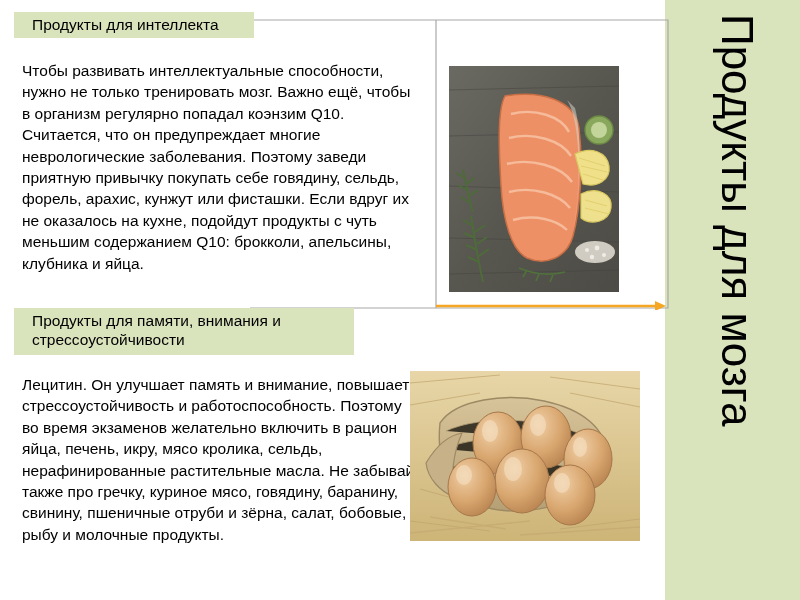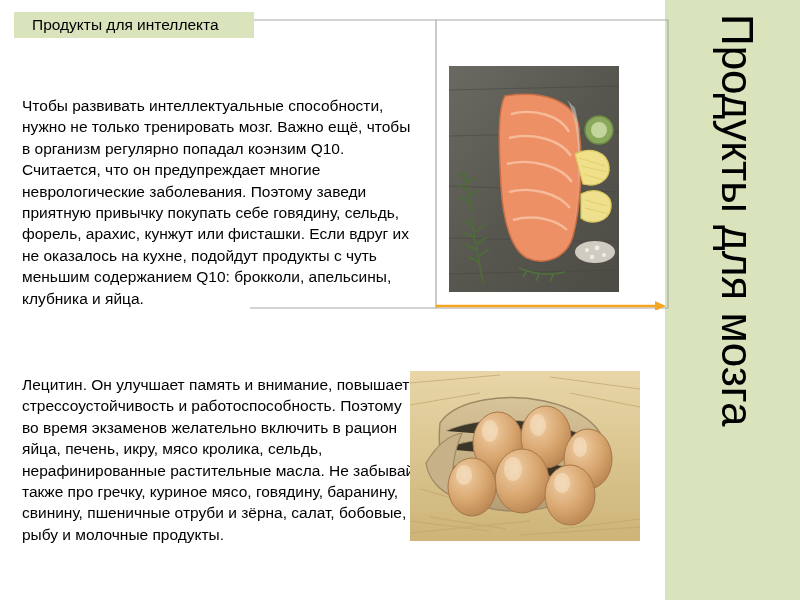--- a/index.html
+++ b/index.html
@@ -73,21 +73,20 @@
   .body-text {
     position: absolute;
     color: #000000;
     font-size: 15.5px;
     line-height: 21.4px;
     width: 398px;
   }
   #body-1 {
     left: 22px;
     top: 60px;
-    margin-top: 35px;
   }
   #body-2 {
     left: 22px;
     top: 374px;
   }
 
   
   #bracket {
     position: absolute;
     left: 250px;
@@ -134,20 +133,21 @@
       <path d="M0 2 L418 2 L418 290 L0 290" fill="none" stroke="#a8a8a8" stroke-width="1.2"></path>
       <path d="M186 2 L186 290" fill="none" stroke="#a8a8a8" stroke-width="1.2"></path>
       <path d="M186 288 L405 288" fill="none" stroke="#f5a623" stroke-width="2.5"></path>
       <path d="M405 283 L416 288 L405 293 Z" fill="#f5a623"></path>
     </svg>
   </div>
 
   <div class="heading-bar" id="heading-1">Продукты для интеллекта</div>
   <div class="body-text" id="body-1">Чтобы развивать интеллектуальные способности, нужно не только тренировать мозг. Важно ещё, чтобы в организм регулярно попадал коэнзим Q10. Считается, что он предупреждает многие неврологические заболевания. Поэтому заведи приятную привычку покупать себе говядину, сельдь, форель, арахис, кунжут или фисташки. Если вдруг их не оказалось на кухне, подойдут продукты с чуть меньшим содержанием Q10: брокколи, апельсины, клубника и яйца.</div>
 
+  <div class="heading-bar" id="heading-2">Продукты для памяти, внимания и стрессоустойчивости</div>
   <div class="body-text" id="body-2">Лецитин. Он улучшает память и внимание, повышает стрессоустойчивость и работоспособность. Поэтому во время экзаменов желательно включить в рацион яйца, печень, икру, мясо кролика, сельдь, нерафинированные растительные масла. Не забывай также про гречку, куриное мясо, говядину, баранину, свинину, пшеничные отруби и зёрна, салат, бобовые, рыбу и молочные продукты.</div>
 
   <div class="photo" id="photo-salmon">
     <svg width="170" height="226" viewBox="0 0 170 226" xmlns="http://www.w3.org/2000/svg">
       <defs>
         <linearGradient id="boardG" x1="0" y1="0" x2="1" y2="1">
           <stop offset="0%" stop-color="#6a6962"></stop>
           <stop offset="50%" stop-color="#57564f"></stop>
           <stop offset="100%" stop-color="#4c4b45"></stop>
         </linearGradient>

